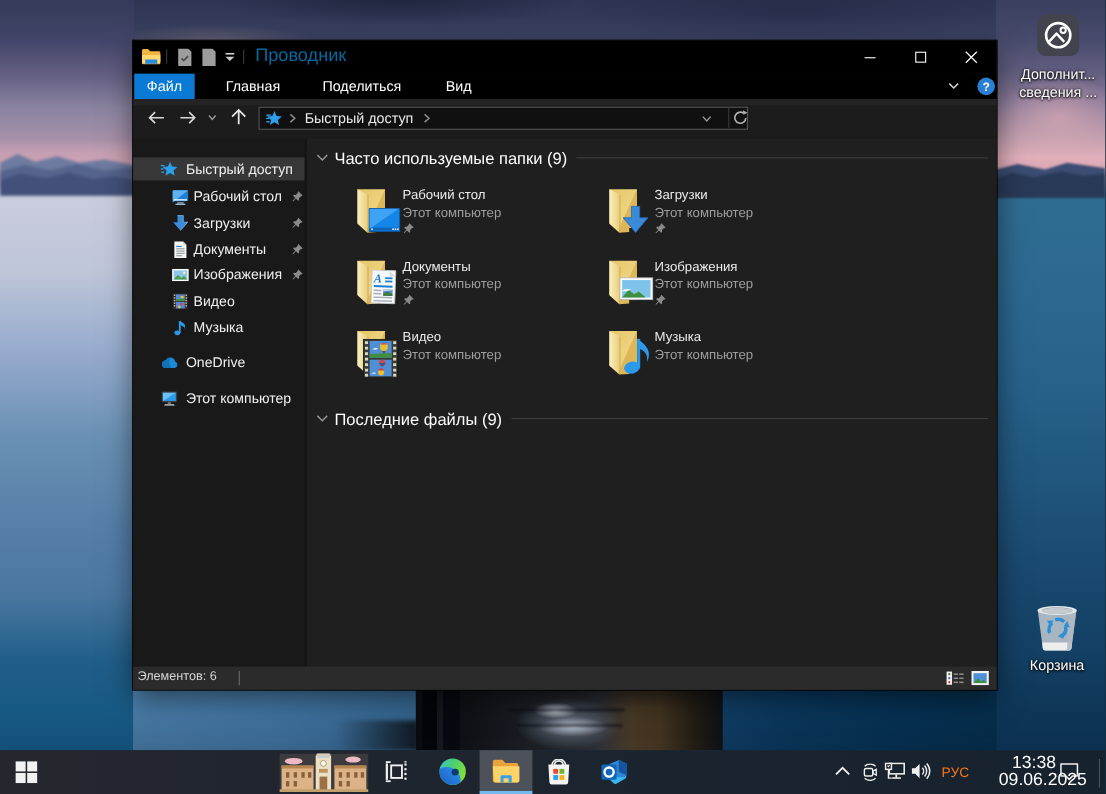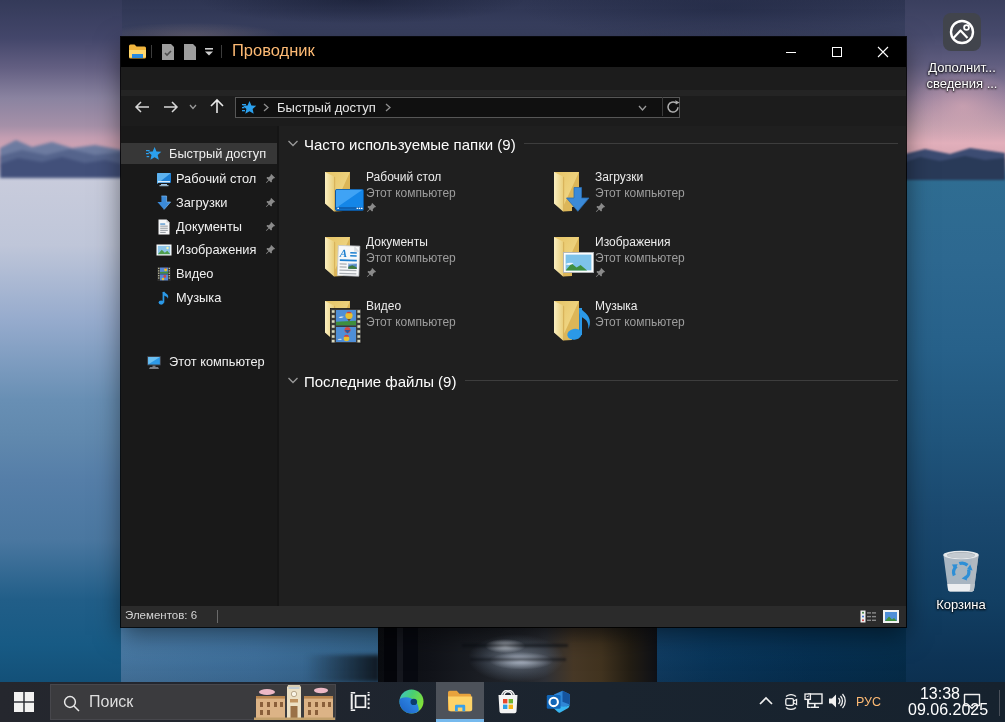--- a/index.html
+++ b/index.html
@@ -29,21 +29,21 @@
 #pierTx2{position:absolute;left:470px;top:658px;width:96px;height:3px;background:rgba(10,12,18,.5);filter:blur(1.2px)}
 #pierL{left:305px;top:655px;width:75px;height:27px;background:linear-gradient(90deg,rgba(10,12,16,0),rgba(10,12,16,.85));filter:blur(2px)}#pierP{position:absolute;left:384px;top:627px;width:34px;height:55px;background:linear-gradient(90deg,#04050a 0 38%,#15171e 38% 55%,#070910 55% 100%)}
 
 #dico{left:943px;top:13px;width:38px;height:38px;background:#41444c;border-radius:8px}
 .dlabel{color:#fff;font-size:13px;text-align:center;text-shadow:0 1px 2px #000,0 0 3px #000;line-height:16px}
 #dlab1{left:912px;top:60px;width:100px}
 #binlab{left:911px;top:597px;width:100px}
 
 #win{left:121px;top:37px;width:785px;height:590px;background:#1c1c1c;box-shadow:0 8px 24px rgba(0,0,0,.5),0 0 0 1px rgba(0,0,0,.85)}
 #titlebar{left:0;top:0;width:785px;height:30px;background:#000}
-#title{left:111px;top:4px;color:#fdba74;font-size:16.5px}
+#title{left:111px;top:4px;color:#0369a1;font-size:16.5px}
 .winbtn{top:0;width:46px;height:30px;color:#fff}
 #menurow{left:0;top:30px;width:785px;height:23px;background:#000}
 .mtab{position:absolute;top:0;height:23px;line-height:23px;color:#fff;font-size:13px;text-align:center}
 #tabFile{left:1px;width:55px;background:#0a7ad4}
 #ribbonstrip{left:0;top:53px;width:785px;height:6px;background:#242424}
 #navrow{left:0;top:59px;width:785px;height:30px;background:#1c1c1c}
 #addr{left:114px;top:1px;width:445px;height:21px;background:#101010;border:1px solid #565656;display:flex;align-items:center}
 #addrdiv{left:541px;top:1px;height:19px;width:1px;background:#3a3a3a}
 #search{left:571px;top:1px;width:210px;height:21px;background:#101010;border:1px solid #565656;color:#9a9a9a;font-size:12px;line-height:20px;padding-left:8px}
 .crumb{color:#e8e8e8;font-size:13px}
@@ -150,20 +150,34 @@
   <div id="title" class="abs">Проводник</div>
   <div class="winbtn abs" style="left:647px"><svg width="46" height="30">
           <rect x="18" y="15" width="10" height="1" fill="#fff"></rect>
         </svg></div>
   <div class="winbtn abs" style="left:693px"><svg width="46" height="30">
           <rect x="18.5" y="10.5" width="9" height="9" fill="none" stroke="#fff" stroke-width="1"></rect>
         </svg></div>
   <div class="winbtn abs" style="left:739px"><svg width="46" height="30">
           <path d="M18,10 L28,20 M28,10 L18,20" stroke="#fff" stroke-width="1.1"></path>
         </svg></div>
+ </div>
+ <div id="menurow" class="abs">
+  <div class="mtab" id="tabFile">Файл</div>
+  <div class="mtab" style="left:76px;width:66px">Главная</div>
+  <div class="mtab" style="left:167px;width:82px">Поделиться</div>
+  <div class="mtab" style="left:275px;width:42px">Вид</div>
+  <svg class="abs" style="left:741px;top:7px" width="10" height="8" viewBox="0 0 10 8">
+        <path d="M1,2 L5,6 L9,2" stroke="#d0d0d0" stroke-width="1.4" fill="none"></path>
+      </svg>
+  <circle class="abs"></circle>
+  <svg class="abs" style="left:767px;top:3px" width="17" height="17">
+        <circle cx="8.5" cy="8.5" r="8" fill="#2a7fd4"></circle>
+        <text x="8.5" y="12.5" text-anchor="middle" font-size="11" font-weight="bold" fill="#fff">?</text>
+      </svg>
  </div>
  <div id="ribbonstrip" class="abs"></div>
  <div id="navrow" class="abs">
   <svg class="abs" style="left:13px;top:3px" width="16" height="16" viewBox="0 0 16 16">
         <path d="M15,8 H2 M7,3 L2,8 L7,13" stroke="#d8d8d8" stroke-width="1.5" fill="none"></path>
       </svg>
   <svg class="abs" style="left:42px;top:3px" width="16" height="16" viewBox="0 0 16 16">
         <path d="M1,8 H14 M9,3 L14,8 L9,13" stroke="#d8d8d8" stroke-width="1.5" fill="none"></path>
       </svg>
   <svg class="abs" style="left:68px;top:8px" width="8" height="6" viewBox="0 0 8 6">
@@ -346,20 +360,26 @@
           <svg class="abs" style="left:35px;top:3px" width="16" height="16">
             <use href="#i-vid"></use>
           </svg>
           <span class="sbtxt" style="left:55px">Видео</span>
         </div>
    <div class="sbrow" style="top:161px">
           <svg class="abs" style="left:35px;top:3px" width="16" height="16">
             <use href="#i-mus"></use>
           </svg>
           <span class="sbtxt" style="left:55px">Музыка</span>
+        </div>
+   <div class="sbrow" style="top:193px">
+          <svg class="abs" style="left:25px;top:3px" width="17" height="16">
+            <use href="#i-cloud"></use>
+          </svg>
+          <span class="sbtxt" style="left:48px">OneDrive</span>
         </div>
    <div class="sbrow" style="top:225px">
           <svg class="abs" style="left:25px;top:3px" width="16" height="16">
             <use href="#i-pc"></use>
           </svg>
           <span class="sbtxt" style="left:48px">Этот компьютер</span>
         </div>
   </div>
   <div id="sbdiv" class="abs"></div>
   <div id="content" class="abs">
@@ -528,27 +548,20 @@
  </div>
 </div>
 
 <div id="taskbar" class="abs">
  <svg class="abs" style="left:14px;top:10px" width="20" height="20" viewBox="0 0 20 20">
   <rect x="0" y="0" width="9.3" height="9.3" fill="#f2f2f2"></rect>
       <rect x="10.7" y="0" width="9.3" height="9.3" fill="#f2f2f2"></rect>
   <rect x="0" y="10.7" width="9.3" height="9.3" fill="#f2f2f2"></rect>
       <rect x="10.7" y="10.7" width="9.3" height="9.3" fill="#f2f2f2"></rect>
  </svg>
- <div id="tsearch" class="abs">
-  <svg class="abs" style="left:12px;top:10px" width="17" height="17" viewBox="0 0 17 17">
-        <circle cx="7" cy="7" r="5.4" stroke="#e8e8e8" stroke-width="1.5" fill="none"></circle>
-        <path d="M11,11 L16,16" stroke="#e8e8e8" stroke-width="1.5"></path>
-      </svg>
-  <span>Поиск</span>
- </div>
  <div id="fecell" class="abs"></div>
  <div id="feline" class="abs"></div>
 
  <svg class="abs" style="left:254px;top:3px" width="81" height="35" viewBox="0 0 81 35">
   <rect x="0" y="0" width="81" height="35" fill="#3b3b3e"></rect>
   <ellipse cx="13" cy="7" rx="8" ry="3" fill="#edb9c6"></ellipse>
   <ellipse cx="67" cy="5.5" rx="7" ry="2.7" fill="#edb9c6"></ellipse>
   <rect x="33" y="2" width="14" height="33" fill="#ece0c4"></rect>
   <rect x="34.5" y="0" width="11" height="4" fill="#c2ccd2"></rect>
   <path d="M33,2 h14 l-1.5,-2.5 h-11 z" fill="#d8cdb2"></path>
@@ -651,16 +664,16 @@
  <rect x="1" y="1" width="5.4" height="5.4" fill="#1b2430" stroke="#f0f0f0" stroke-width="1.3"></rect>
  <path d="M3.7,6.4 v8 h3" fill="none" stroke="#f0f0f0" stroke-width="1.3"></path>
  <path d="M2.8,3 l0.9,1 0.9,-1.4" fill="none" stroke="#f0f0f0" stroke-width="1"></path>
 </svg>
 <svg class="abs" style="left:828px;top:693px" width="19" height="16" viewBox="0 0 19 16">
  <path d="M1,5.5 h3 l4,-4 v13 l-4,-4 h-3 z" fill="#f0f0f0"></path>
  <path d="M10.5,5 a4.4,4.4 0 0 1 0,6" fill="none" stroke="#f0f0f0" stroke-width="1.3"></path>
  <path d="M12.5,3 a7.4,7.4 0 0 1 0,10" fill="none" stroke="#f0f0f0" stroke-width="1.3"></path>
  <path d="M14.5,1 a10.4,10.4 0 0 1 0,14" fill="none" stroke="#f0f0f0" stroke-width="1.3"></path>
 </svg>
-<div class="abs" style="left:856px;top:695px;width:28px;color:#fdba74;font-size:12.5px">РУС</div>
+<div class="abs" style="left:856px;top:695px;width:28px;color:#f97316;font-size:12.5px">РУС</div>
 <svg class="abs" style="left:963px;top:693px" width="18" height="17" viewBox="0 0 18 17">
  <path d="M1.5,1.5 h15 v11 h-4.5 l-3,3 -3,-3 h-4.5 z" fill="none" stroke="#f0f0f0" stroke-width="1.4" stroke-linejoin="round"></path>
 </svg>
 
 </body></html>

